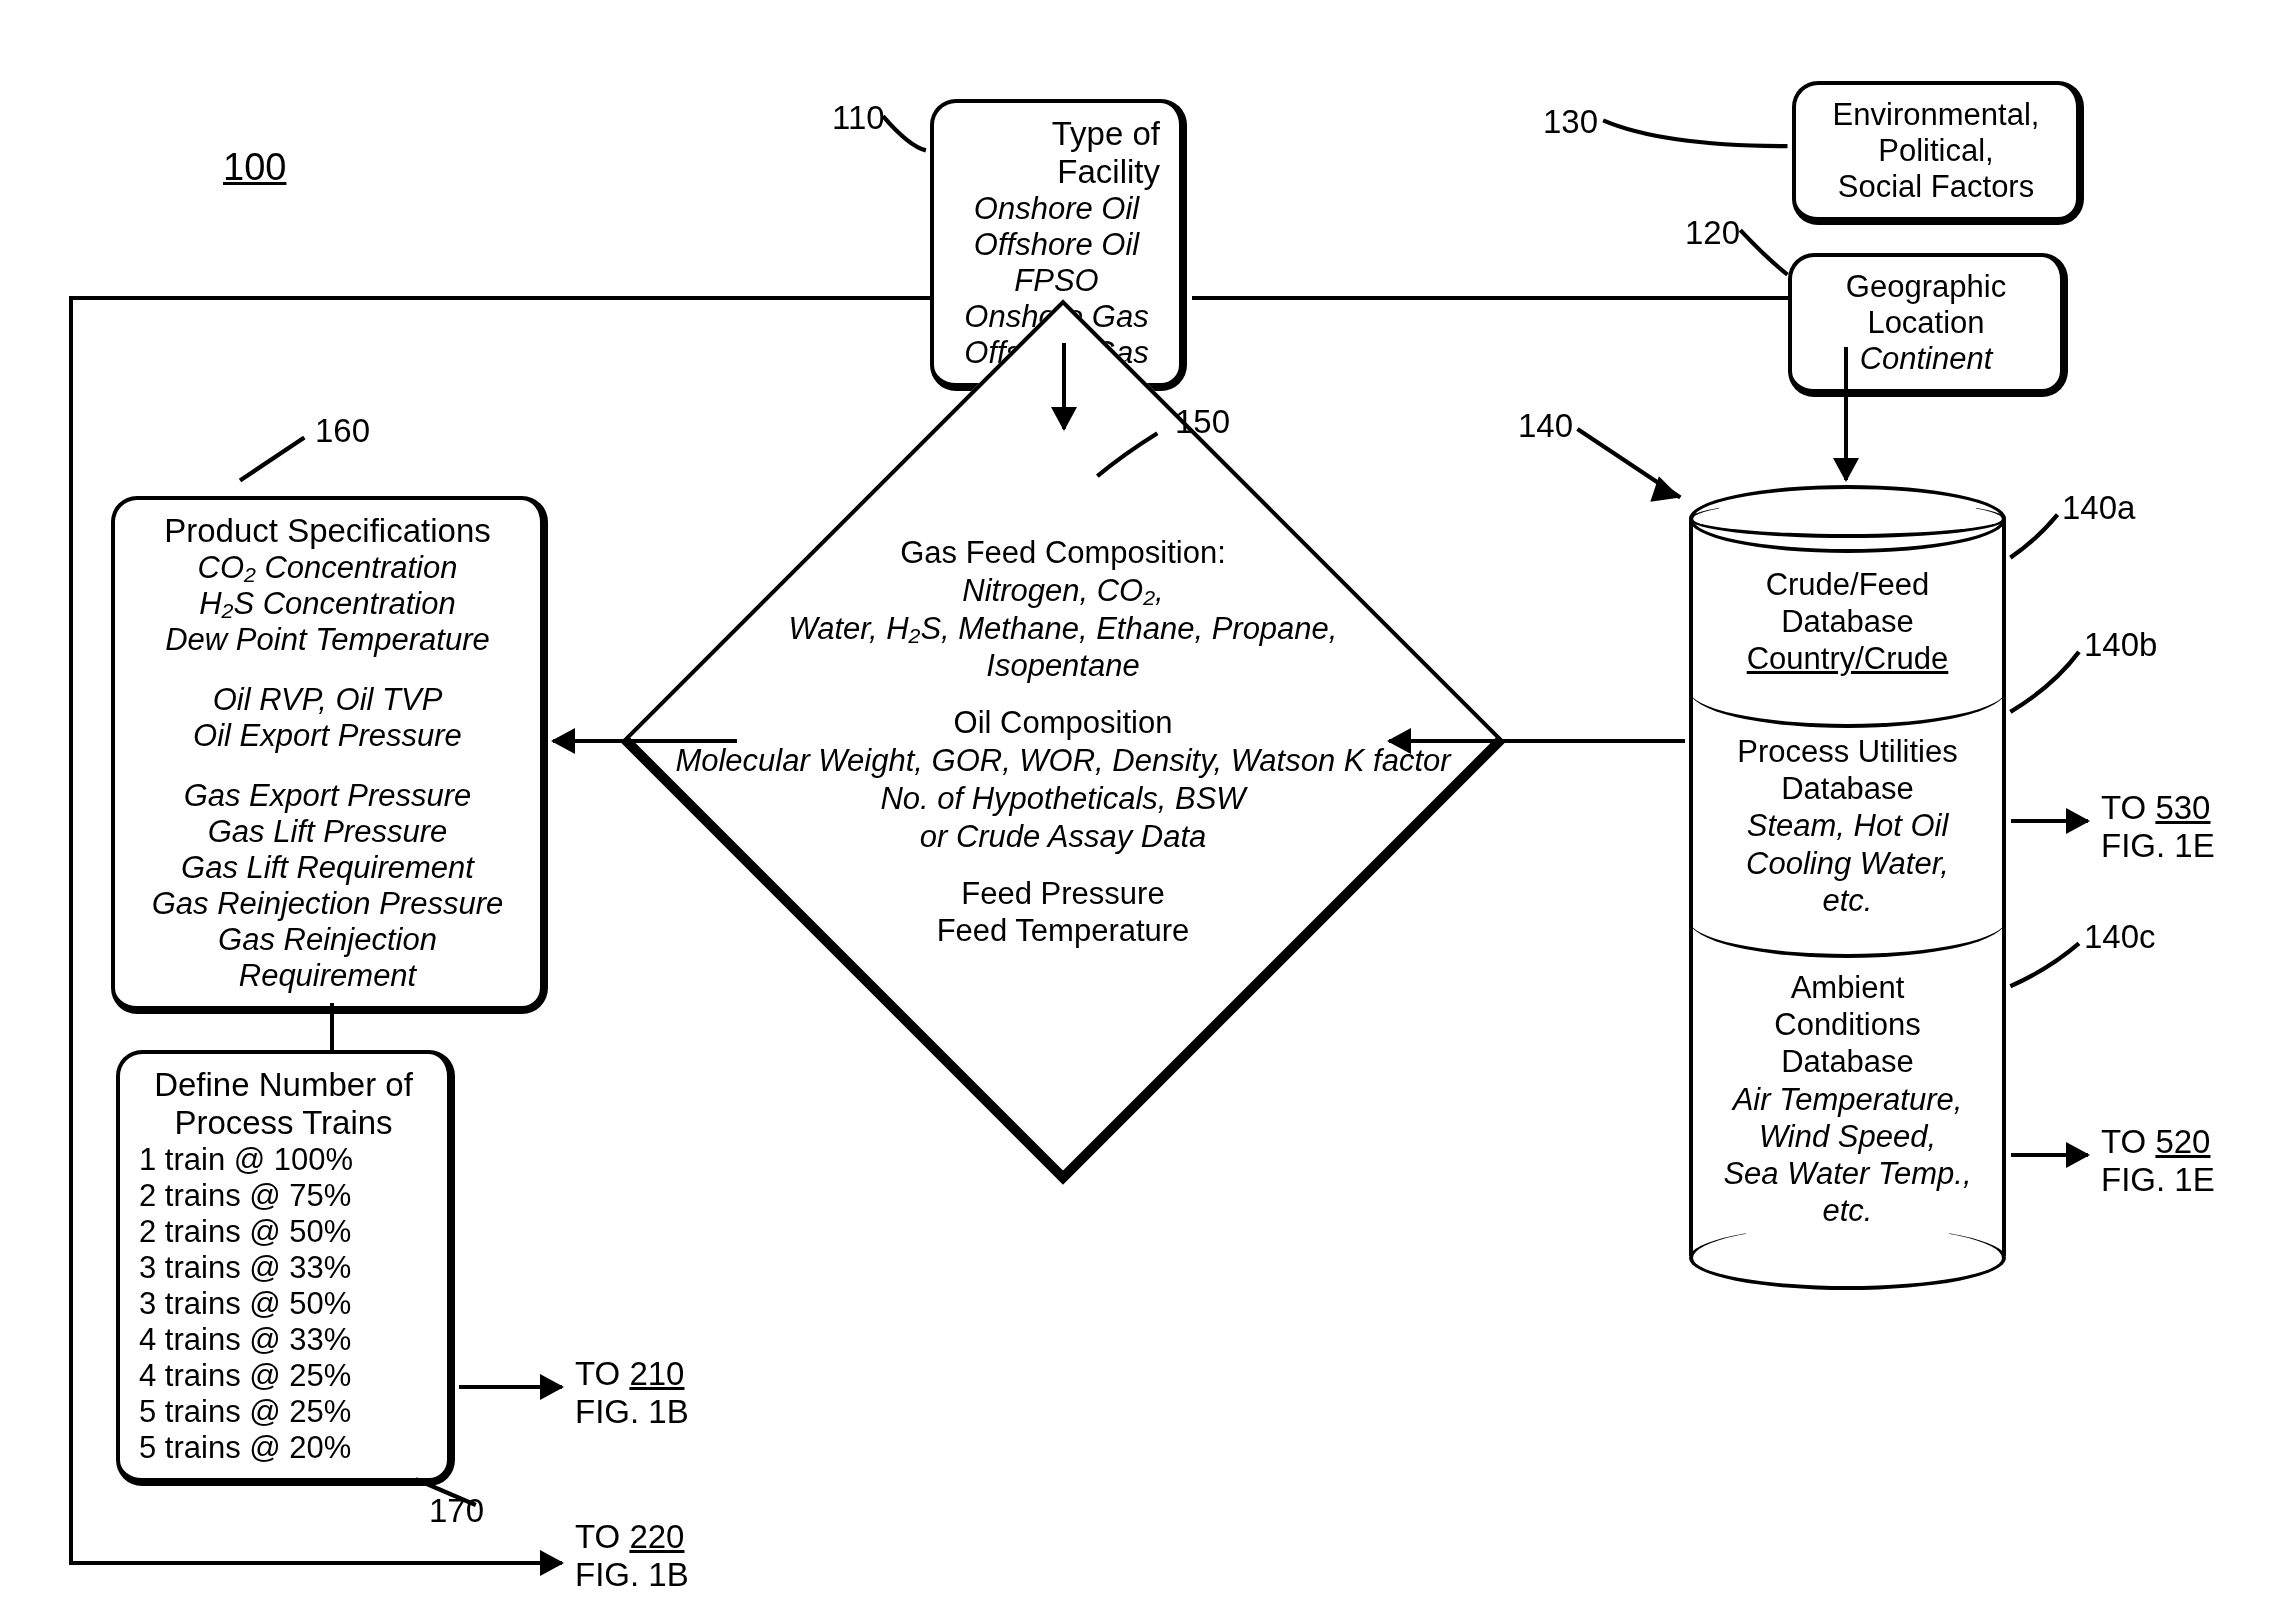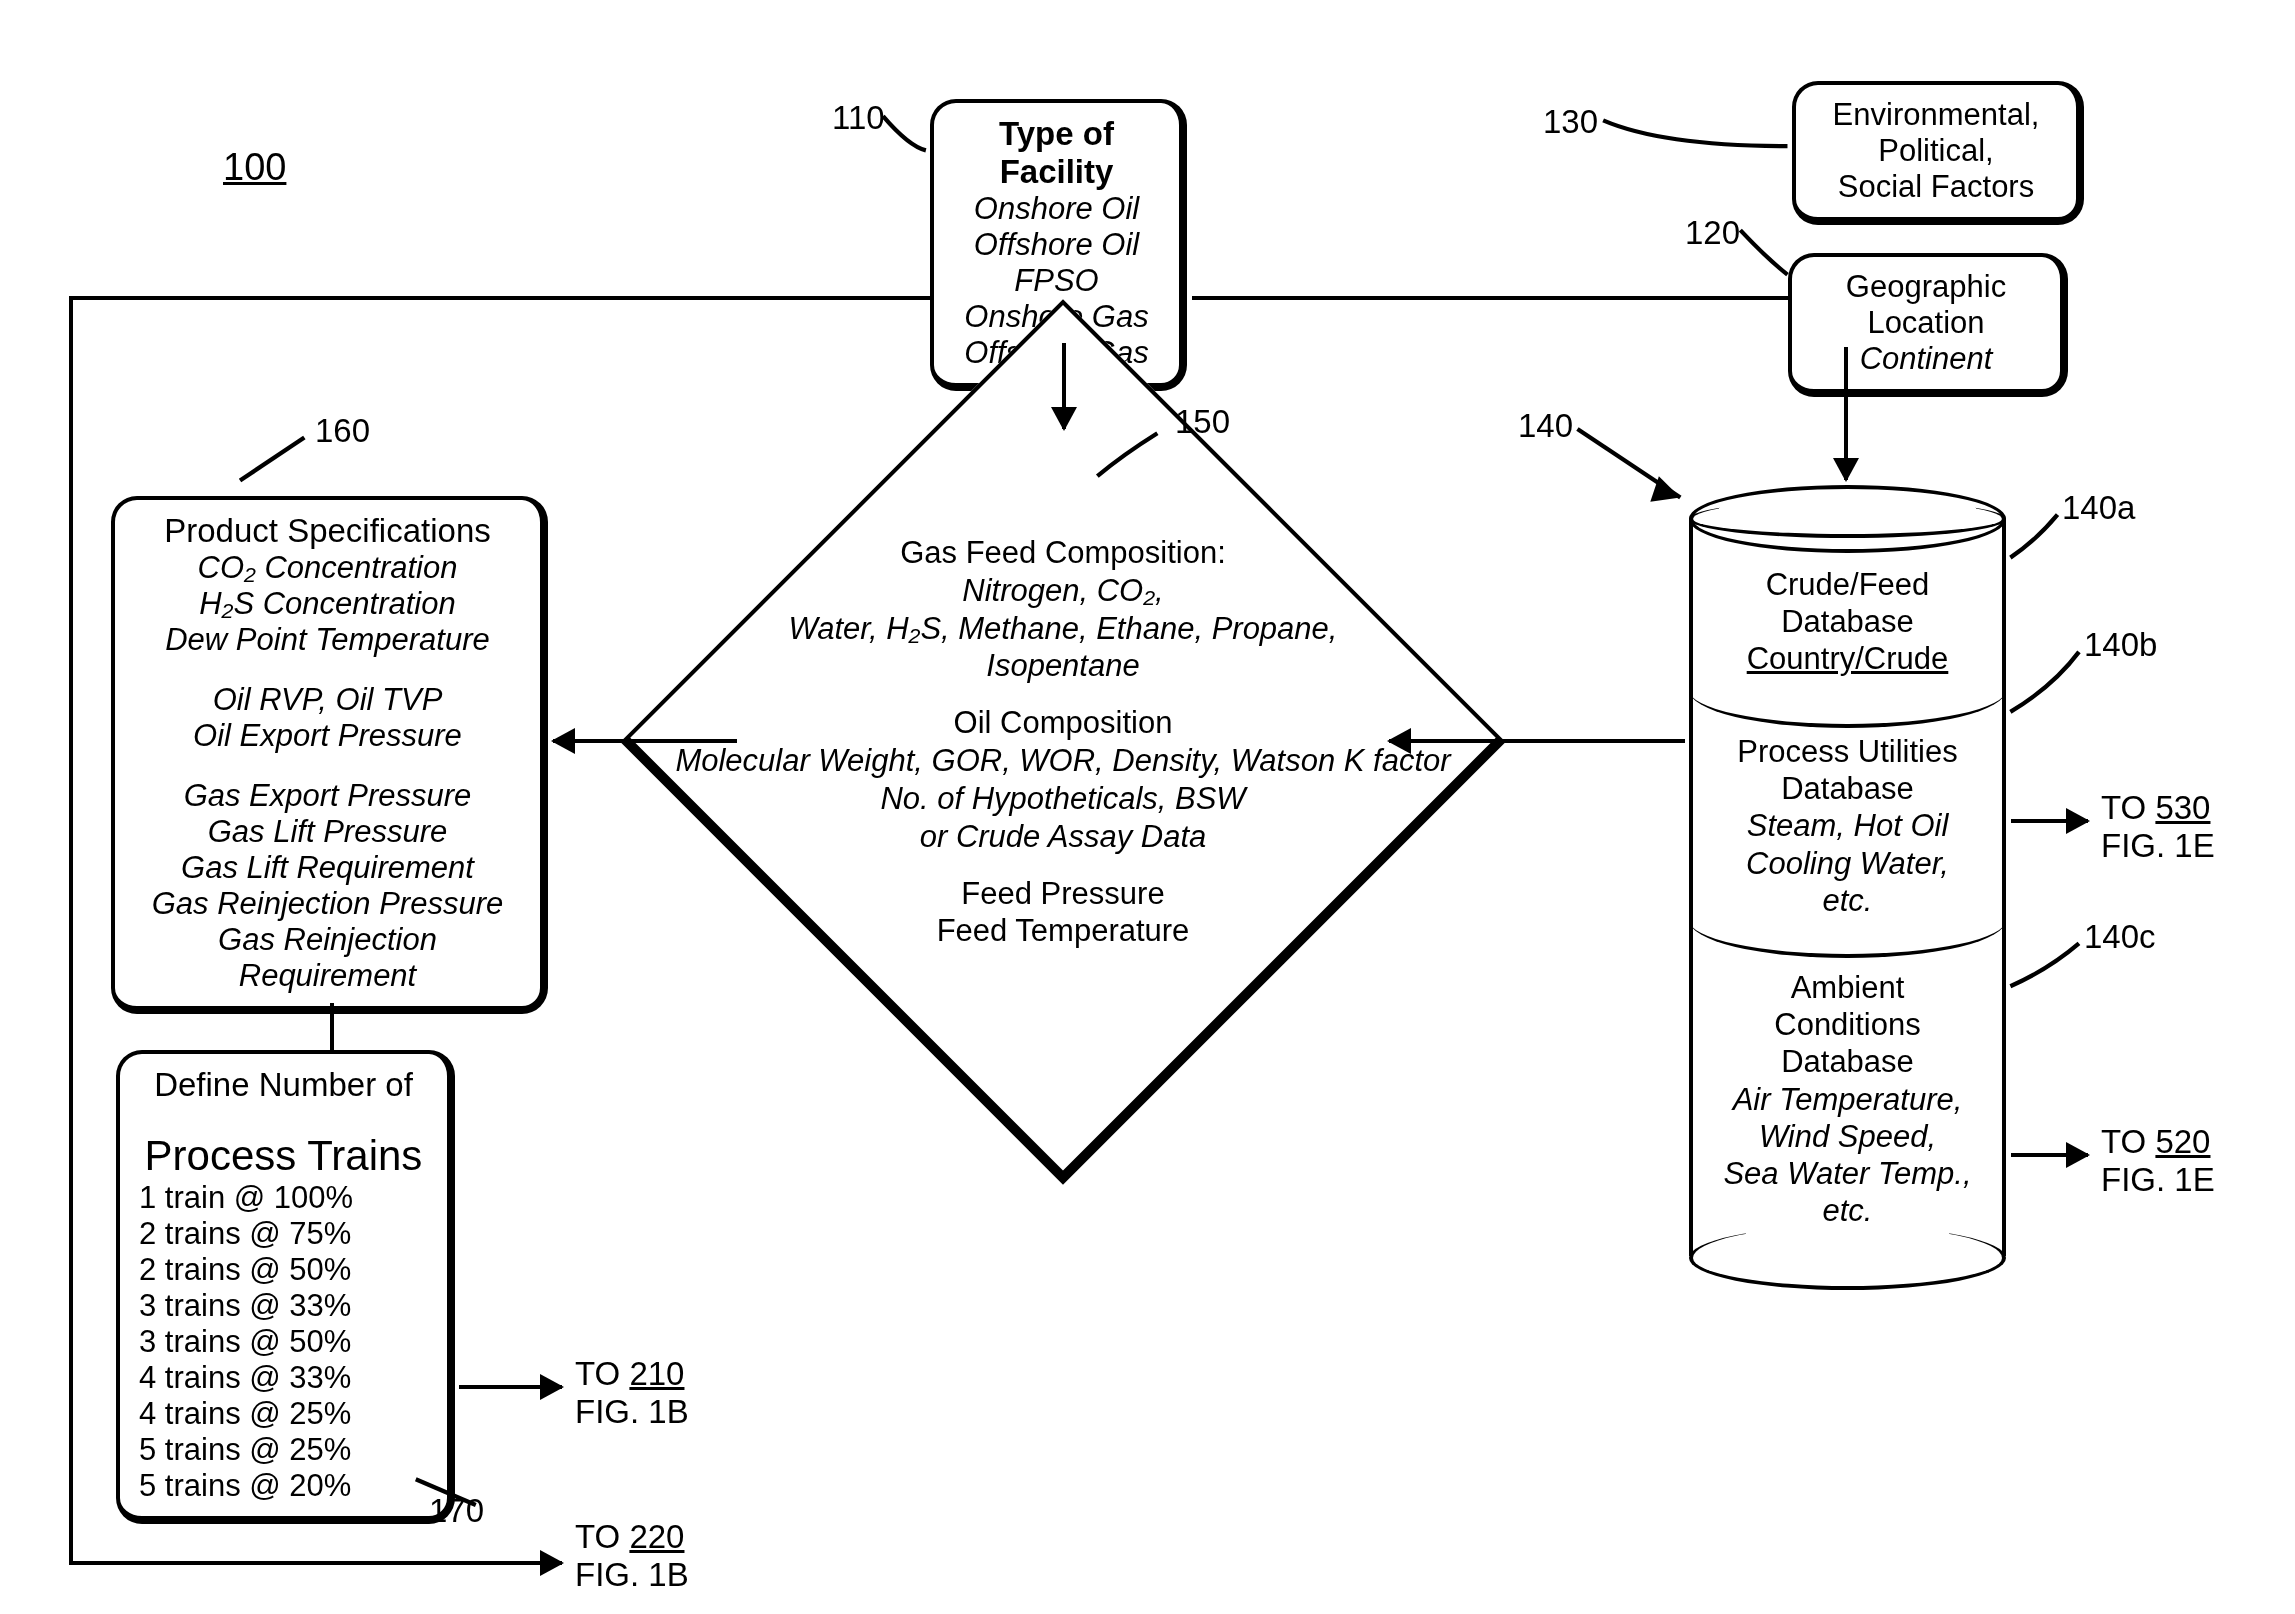--- a/index.html
+++ b/index.html
@@ -23,21 +23,21 @@
     box-sizing: border-box;
   }
   .box.heavy { border-bottom-width: 8.6px; border-right-width: 8.6px; }
   .label {
     position: absolute;
     font-size: 33px;
     line-height: 1.15;
   }
   .center { text-align: center; }
   .ital { font-style: italic; }
-  .title-line { font-weight: 700; }
+  .title-line { font-weight: 400; text-align: right; }
   .underline { text-decoration: underline; }
 
   
   .diamond-wrap {
     position: absolute;
   }
   .diamond {
     position: absolute;
     left: 0; top: 0;
     width: 100%; height: 100%;
@@ -194,21 +194,21 @@
     <div style="height:24px;"></div>
     <div class="ital" style="font-size:31px;"><span>Gas Export Pressure</span></div>
     <div class="ital" style="font-size:31px;"><span>Gas Lift Pressure</span></div>
     <div class="ital" style="font-size:31px;"><span>Gas Lift Requirement</span></div>
     <div class="ital" style="font-size:31px;"><span>Gas Reinjection Pressure</span></div>
     <div class="ital" style="font-size:31px;"><span>Gas Reinjection Requirement</span></div>
   </div>
 
   <div class="box heavy" style="left:116px; top:1050px; width:339px; text-align:left;">
     <div class="center" style="font-size:33px;">Define Number of</div>
-    <div class="center" style="font-size:42px;margin-top:28px;">Process Trains</div>
+    <div class="center" style="font-size:33px;">Process Trains</div>
     <div style="font-size:31px;">1 train @ 100%</div>
     <div style="font-size:31px;">2 trains @ 75%</div>
     <div style="font-size:31px;">2 trains @ 50%</div>
     <div style="font-size:31px;">3 trains @ 33%</div>
     <div style="font-size:31px;">3 trains @ 50%</div>
     <div style="font-size:31px;">4 trains @ 33%</div>
     <div style="font-size:31px;">4 trains @ 25%</div>
     <div style="font-size:31px;">5 trains @ 25%</div>
     <div style="font-size:31px;">5 trains @ 20%</div>
   </div>

